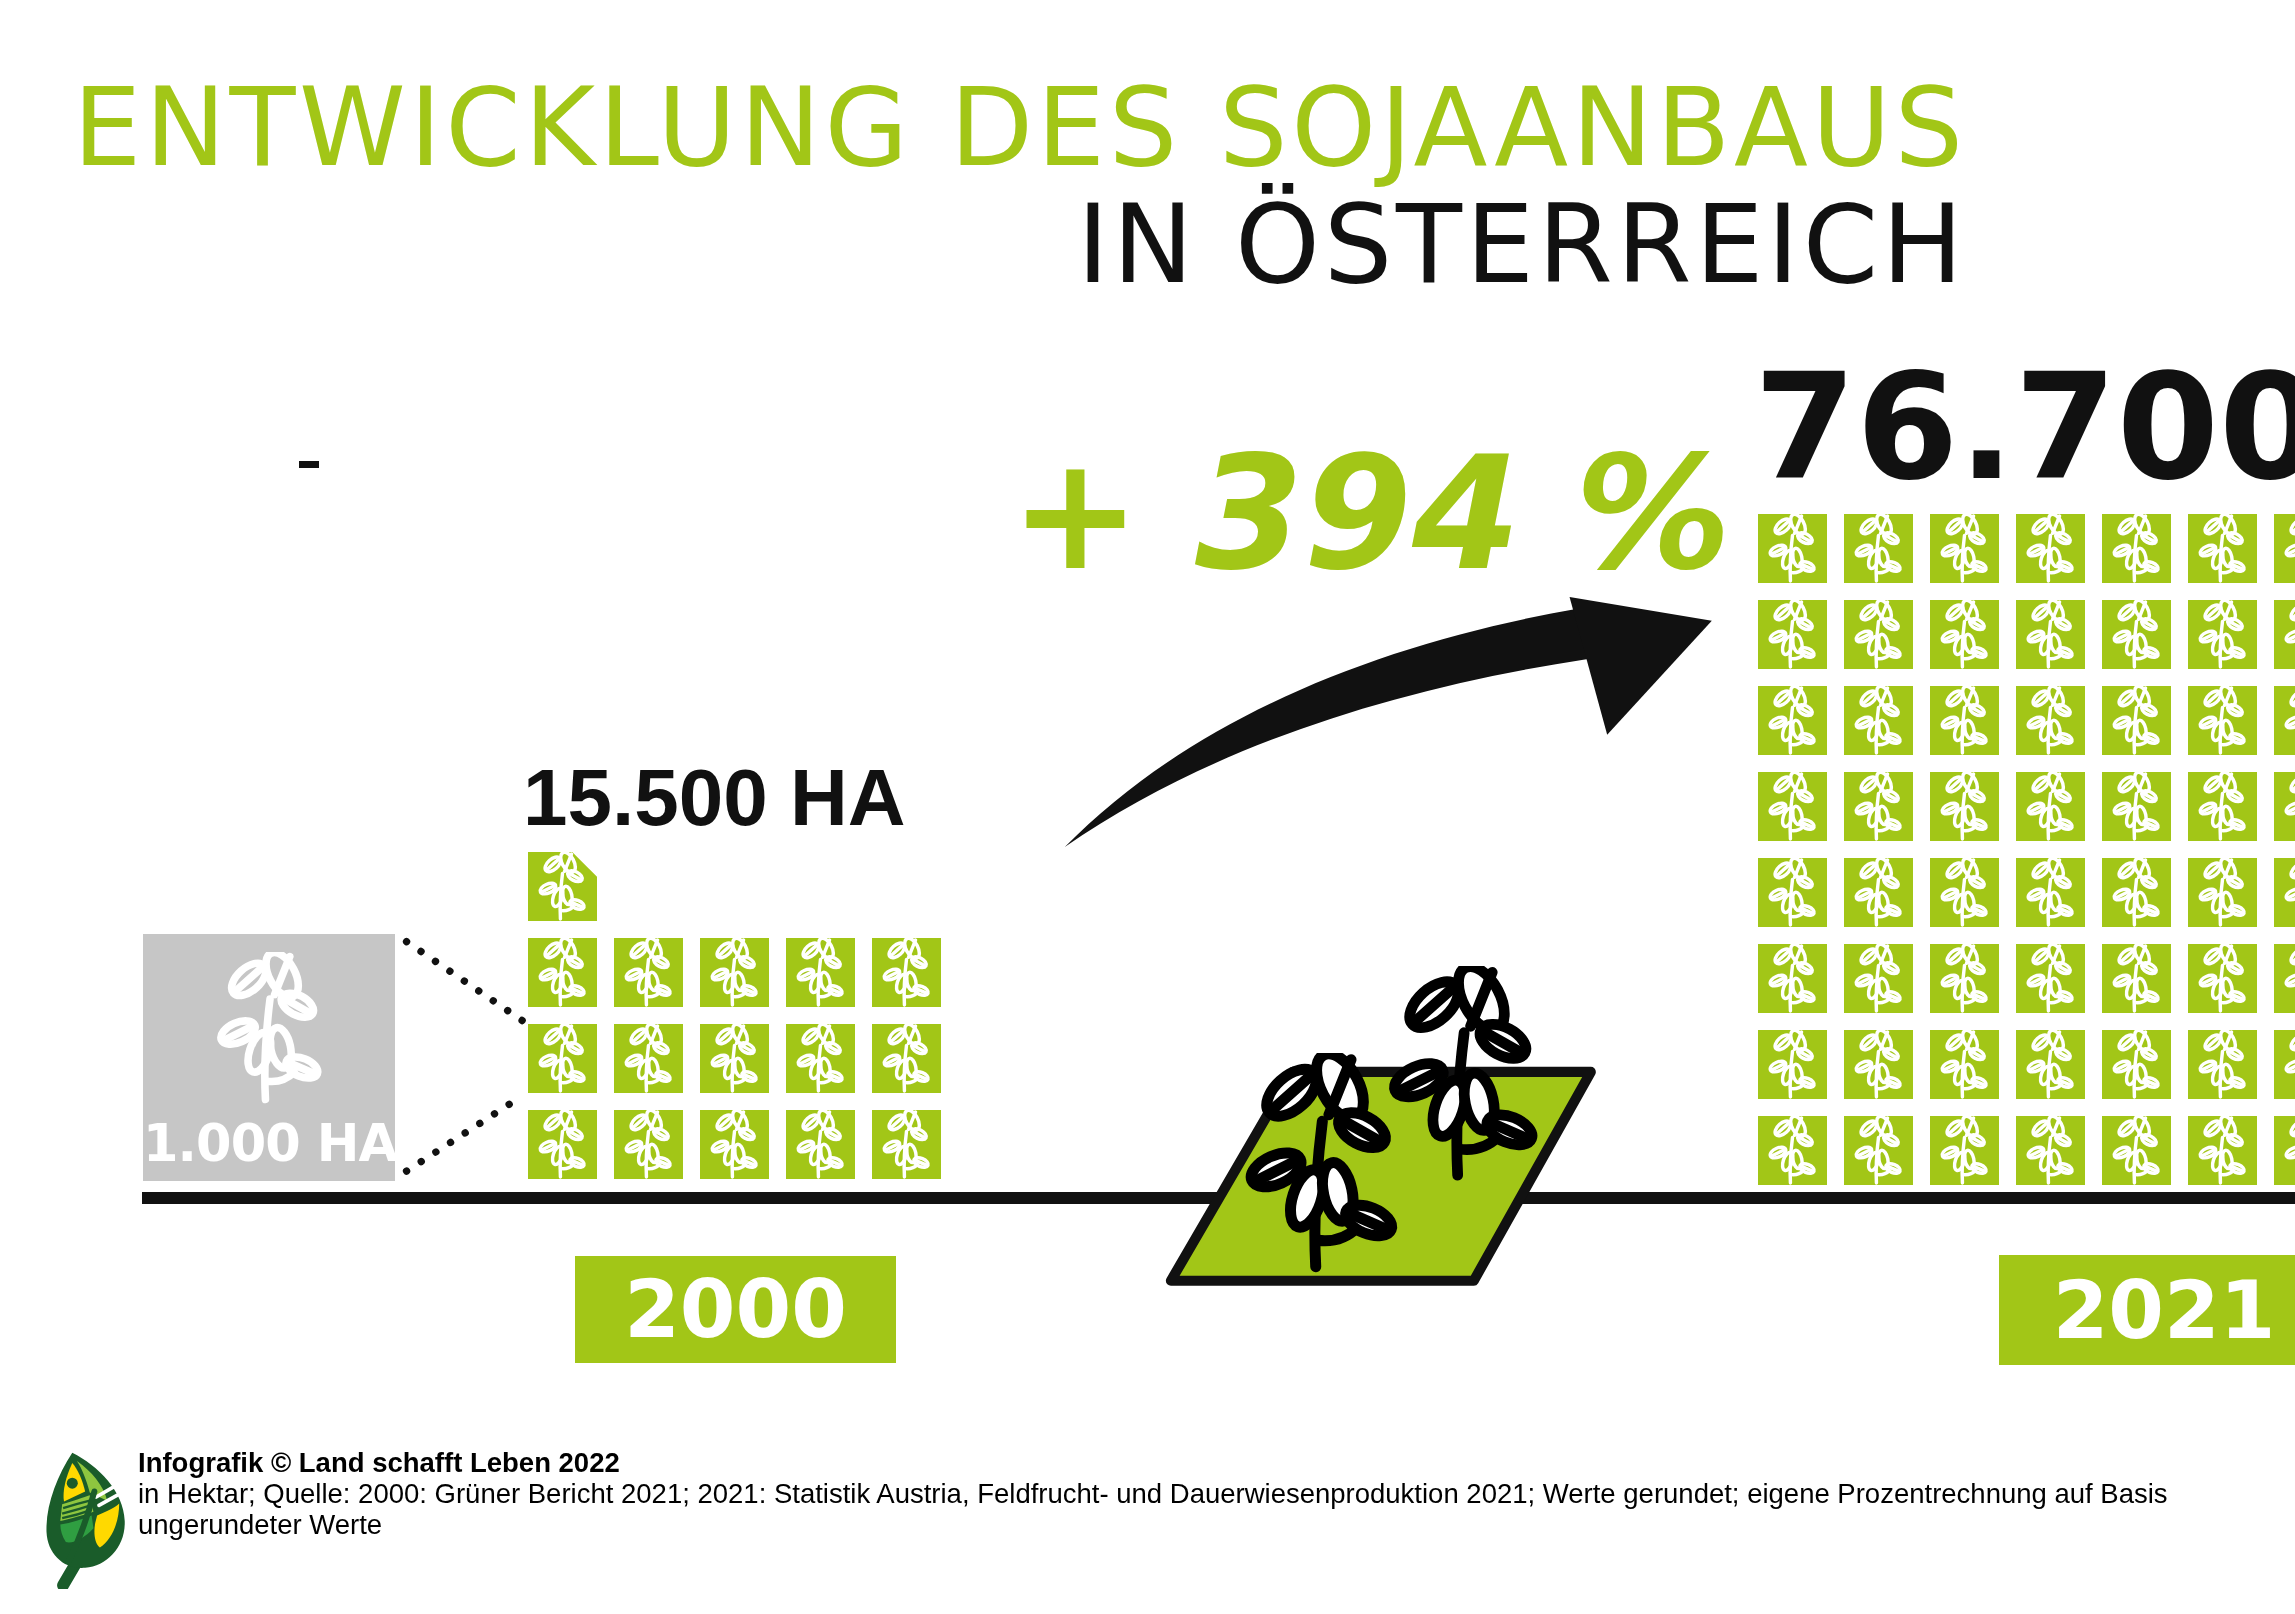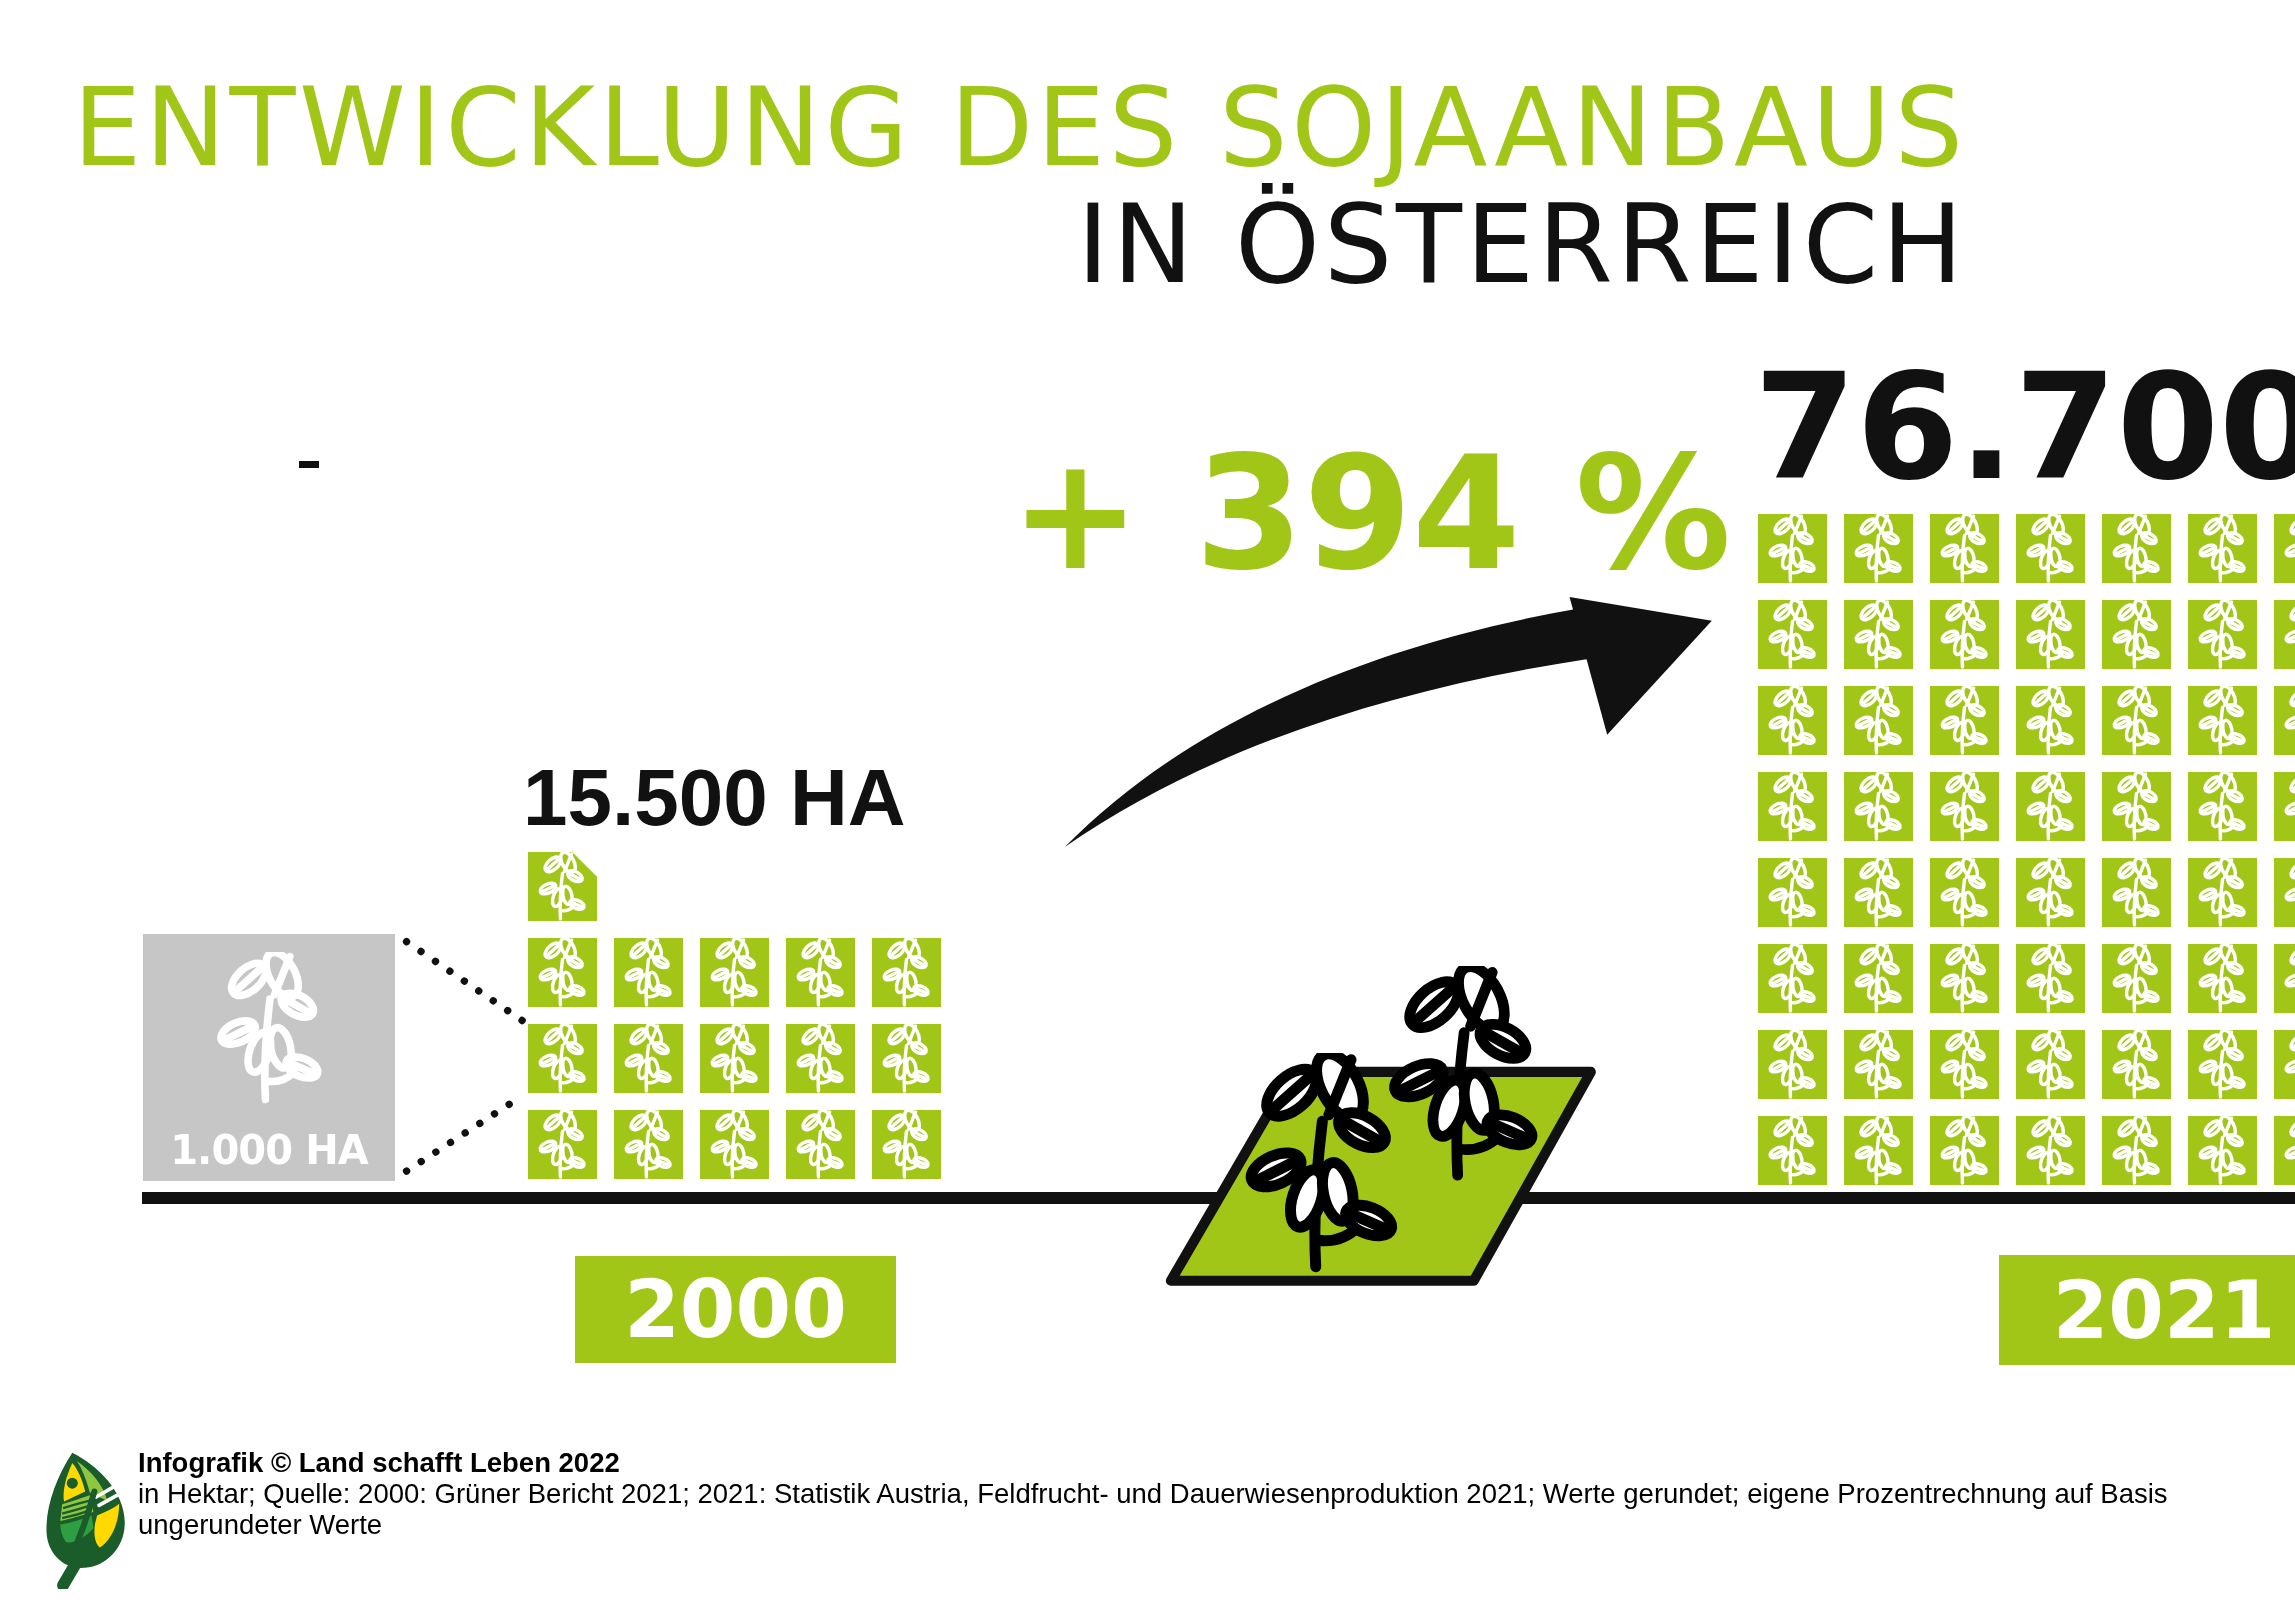--- a/index.html
+++ b/index.html
@@ -22,39 +22,39 @@
     left:73px;top:69px;
     font-family:"DejaVu Sans",sans-serif;font-weight:normal;
     font-size:108px;line-height:117px;letter-spacing:3.7px;white-space:nowrap;
   }
   .headline .l1{color:var(--green);}
   .headline .l2{color:var(--ink);text-align:right;}
   .dash-mark{left:299px;top:461px;width:20px;height:7.3px;background:var(--ink);}
   .pct{
     left:1010px;top:436px;
     font-family:"DejaVu Sans",sans-serif;font-weight:bold;font-size:156px;line-height:1;
-    color:var(--green);white-space:nowrap;
+    color:var(--green);white-space:nowrap;font-style:italic;
   }
   .big-ha{
     left:1754px;top:354px;
     font-family:"DejaVu Sans",sans-serif;font-weight:bold;font-size:147px;line-height:1;
     color:var(--ink);white-space:nowrap;
   }
   .small-ha{
     left:523px;top:758px;
     font-family:Liberation Sans, sans-serif;font-weight:bold;font-size:80px;line-height:1;
     color:var(--ink);white-space:nowrap;
   }
   .legend-square{
     left:143px;top:934px;width:252px;height:247px;background:var(--gray);
   }
   .legend-square svg.plant{position:absolute;left:51px;top:18.4px;width:152px;height:152px;color:#fff;}
   .legend-label{
     position:absolute;left:0;right:0;bottom:8.3px;text-align:center;
-    font-family:"DejaVu Sans",sans-serif;font-weight:bold;font-size:40px;color:#fff;
+    font-family:"DejaVu Sans",sans-serif;font-weight:bold;font-size:51px;color:#fff;
     letter-spacing:-0.9px;white-space:nowrap;
   }
   .pict-grid{position:absolute;display:flex;flex-direction:column;gap:17px;}
   .pict-row{display:flex;gap:17px;}
   .tile{width:69px;height:69px;background:var(--green);color:#fff;}
   .tile svg{width:100%;height:100%;display:block;}
   .tile.partial{clip-path:polygon(0 0,64% 0,100% 36%,100% 100%,0 100%);}
   .grid-2000{left:528px;top:852px;}
   .grid-2021{left:1758px;top:514px;}
   .axis-line{left:142px;top:1192px;width:2527px;height:12px;background:var(--ink);}

